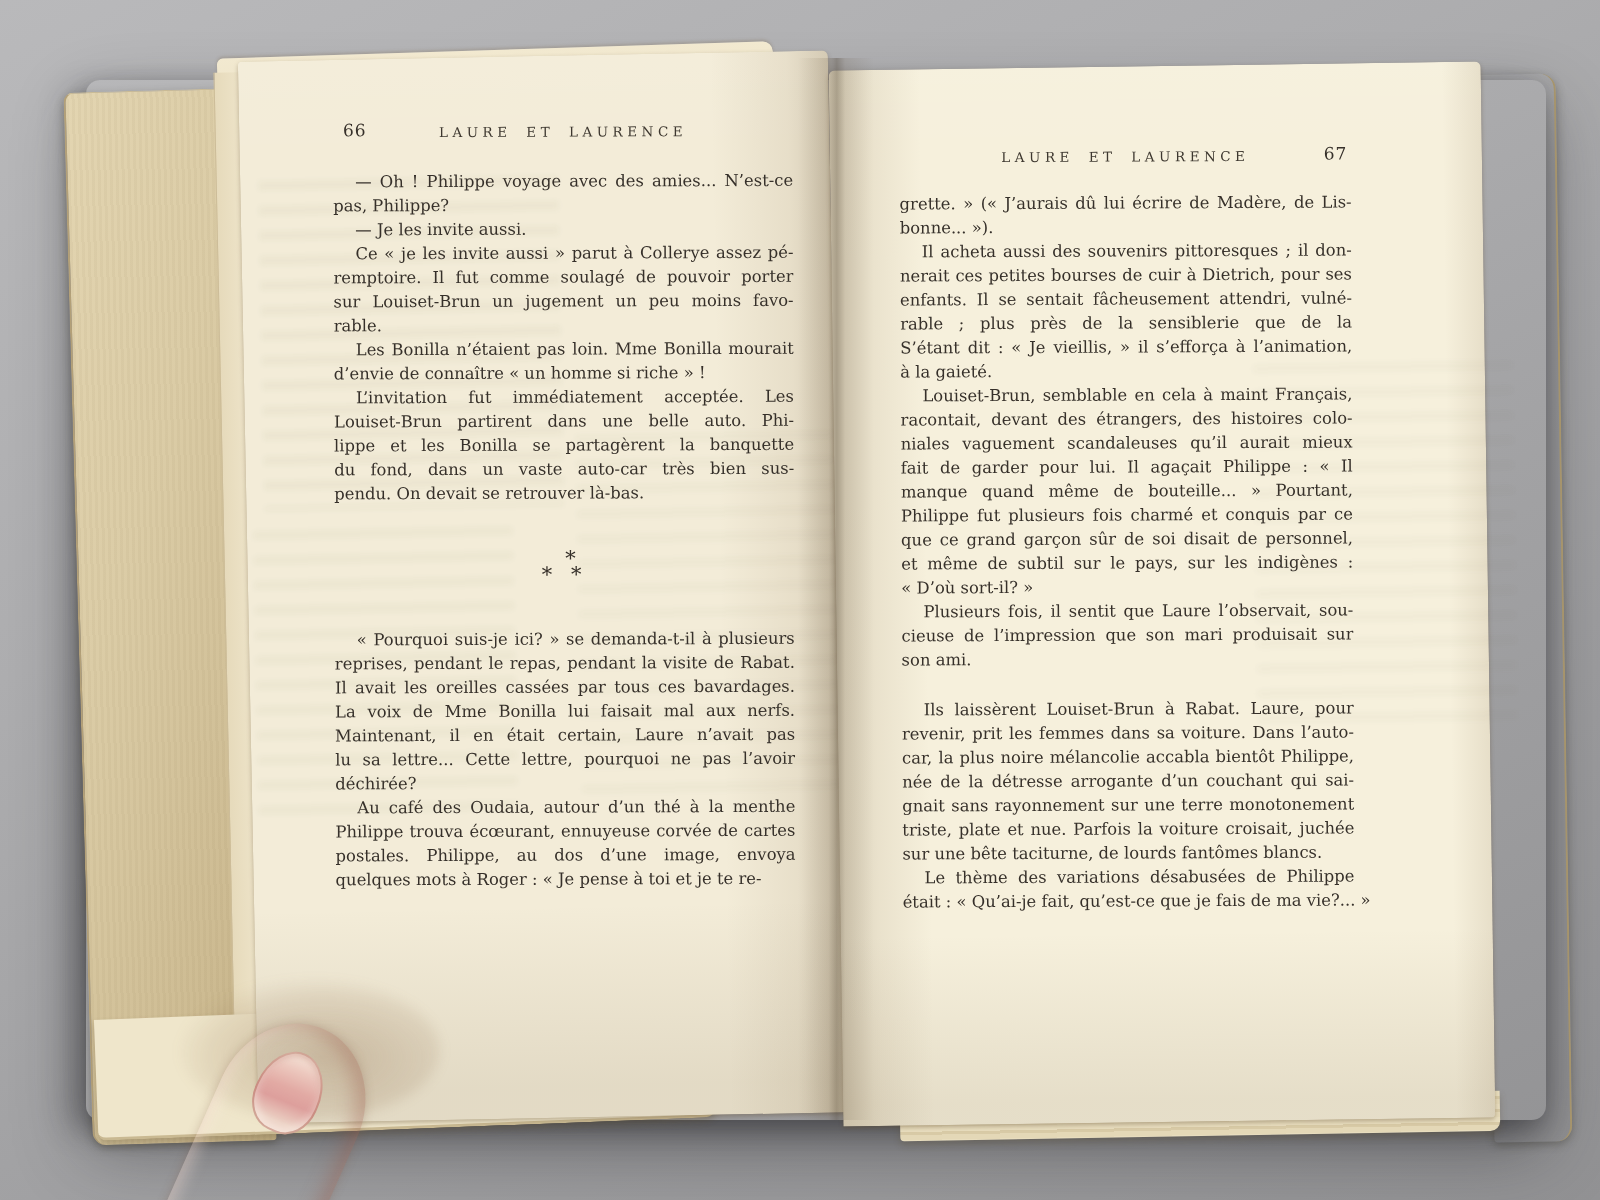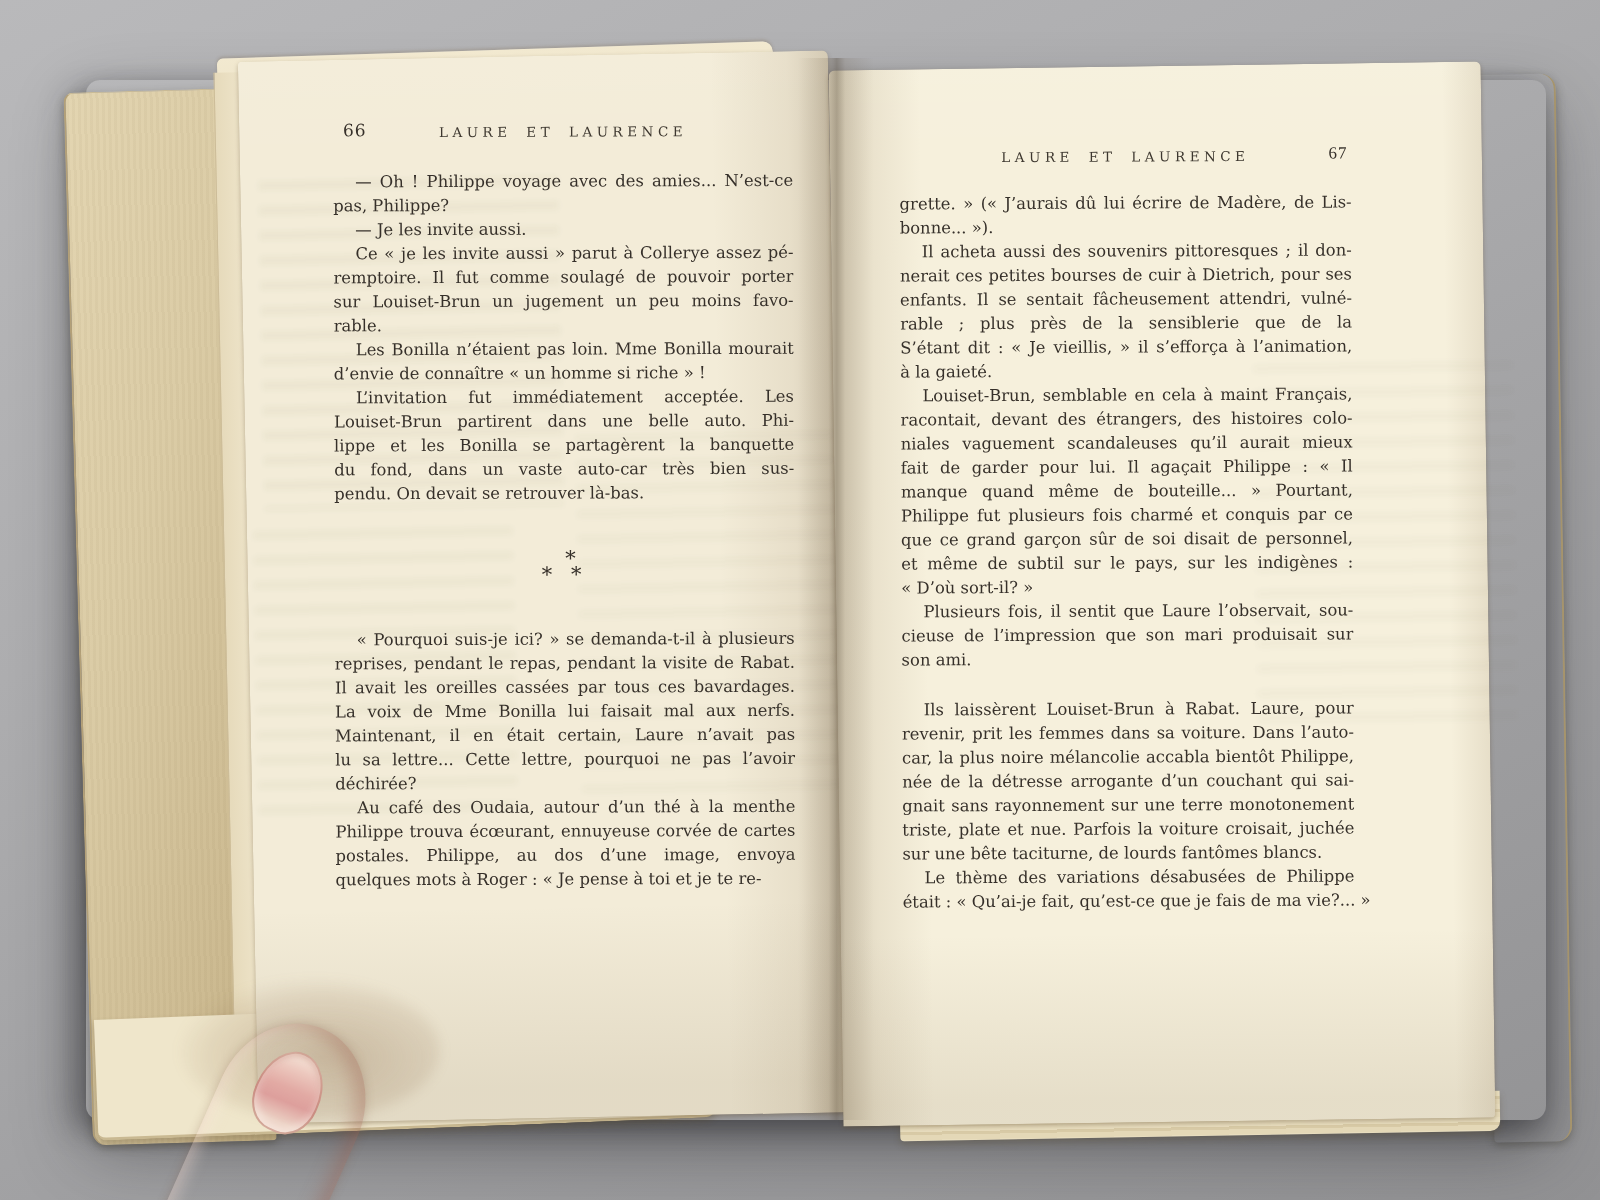--- a/index.html
+++ b/index.html
@@ -62,21 +62,21 @@
     background:repeating-linear-gradient(180deg,rgba(100,88,62,.055) 0 8px,rgba(0,0,0,0) 8px 25px);}
   .g3{left:330px;top:380px;width:260px;height:360px;
     background:repeating-linear-gradient(180deg,rgba(100,88,62,.045) 0 8px,rgba(0,0,0,0) 8px 25px);}
   
   .page-inner{color:#36302a;}
   .left-inner{left:88px;top:64px;width:460px;transform:rotate(.9deg);}
   .right-inner{left:66px;top:78px;width:452px;transform:rotate(.55deg);}
   .page-header{position:relative;height:32px;width:100%;}
   .pagenum{font-size:17px;letter-spacing:1px;top:0;}
   .pagenum.pl{left:10px;}
-  .pagenum.pr{right:4px;font-family:Liberation Serif, serif;}
+  .pagenum.pr{right:4px;}
   .running-title{left:0;right:0;text-align:center;top:4px;font-size:13.5px;letter-spacing:4.5px;word-spacing:6px;color:#3d372f;}
   .page-body{position:relative;margin-top:0;width:100%;}
   .pb-left{top:18px;}
   .pb-right{top:15px;}
   .page-body .line{position:relative;display:block;height:24px;line-height:24px;font-size:16.4px;
     text-align:justify;text-align-last:justify;overflow:hidden;}
   .page-body .line.last{text-align:left;text-align-last:left;white-space:nowrap;overflow:visible;}
   .page-body .line.indent{text-indent:22px;}
   .asterism{position:relative;height:122px;width:100%;display:flex;flex-direction:column;align-items:center;justify-content:center;
     font-size:21px;color:#36302a;}

